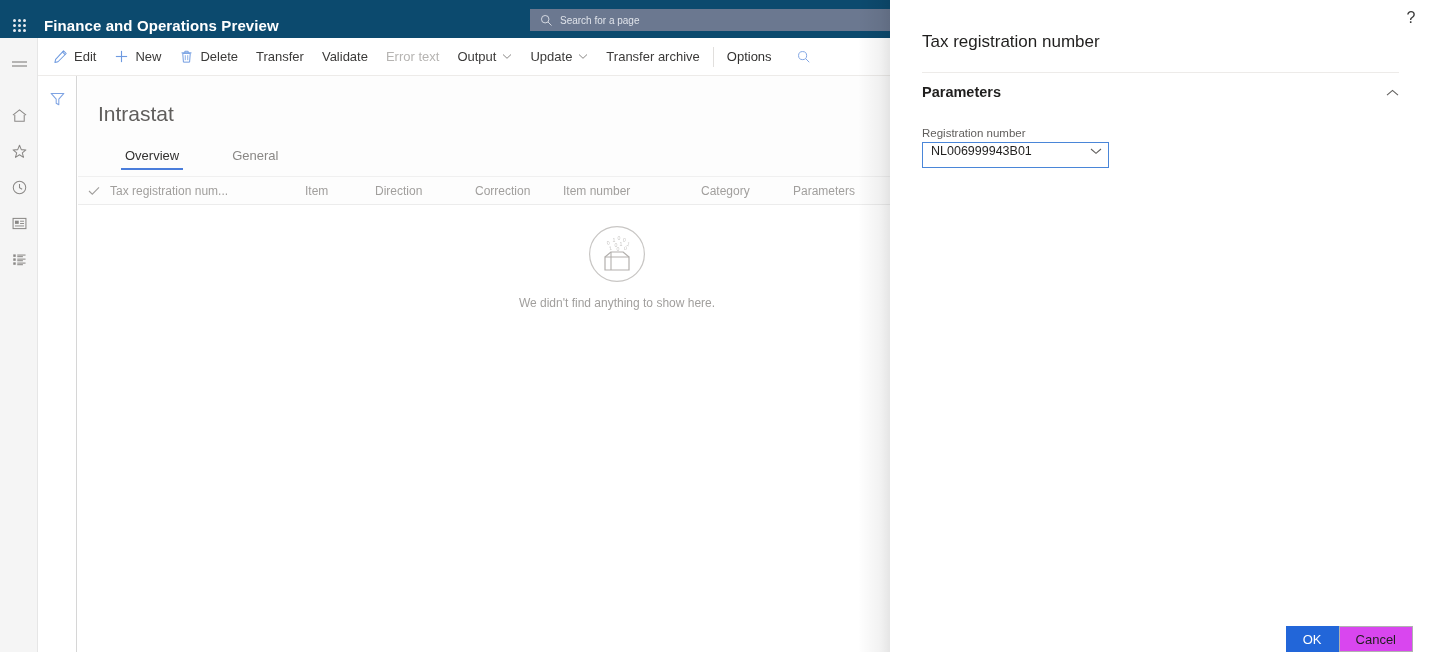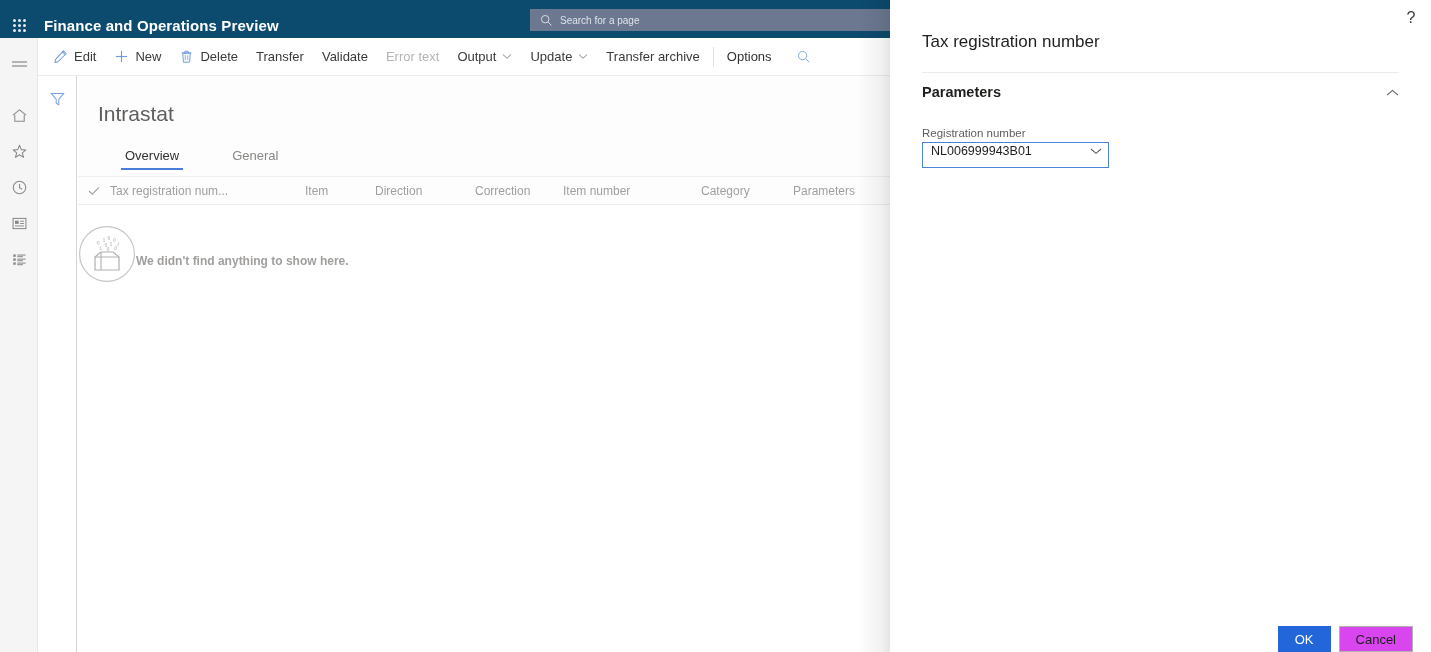--- a/index.html
+++ b/index.html
@@ -181,23 +181,22 @@
   .grid-body {
     position: relative;
     height: 520px;
     background: #ffffff;
   }
   .empty-wrap {
     position: absolute;
     left: 0; right: 7px;
     top: 20px;
     display: flex;
-    flex-direction: row;
+    flex-direction: column;
     align-items: center;
-    font-weight: bold;
   }
   .empty-wrap .cap {
     margin-top: 9px;
     font-size: 12px;
     color: #a19f9d;
   }
   
   .grid-vscroll {
     position: absolute;
     right: 0; top: 0;
@@ -266,21 +265,21 @@
   .combo .cchev { display: flex; align-items: center; }
 
   .panel-footer {
     position: absolute;
     left: 0; bottom: 0;
     width: 541px;
     padding: 0 18px 0 0;
     display: flex;
     justify-content: flex-end;
     align-items: flex-end;
-    gap: 8px;
+    gap: 0;
   }
   .btn {
     height: 26px;
     min-width: 50px;
     padding: 0 16px;
     font-size: 13px;
     font-family: "Liberation Sans", sans-serif;
     display: flex; align-items: center; justify-content: center;
     cursor: pointer;
     border: 1px solid transparent;

